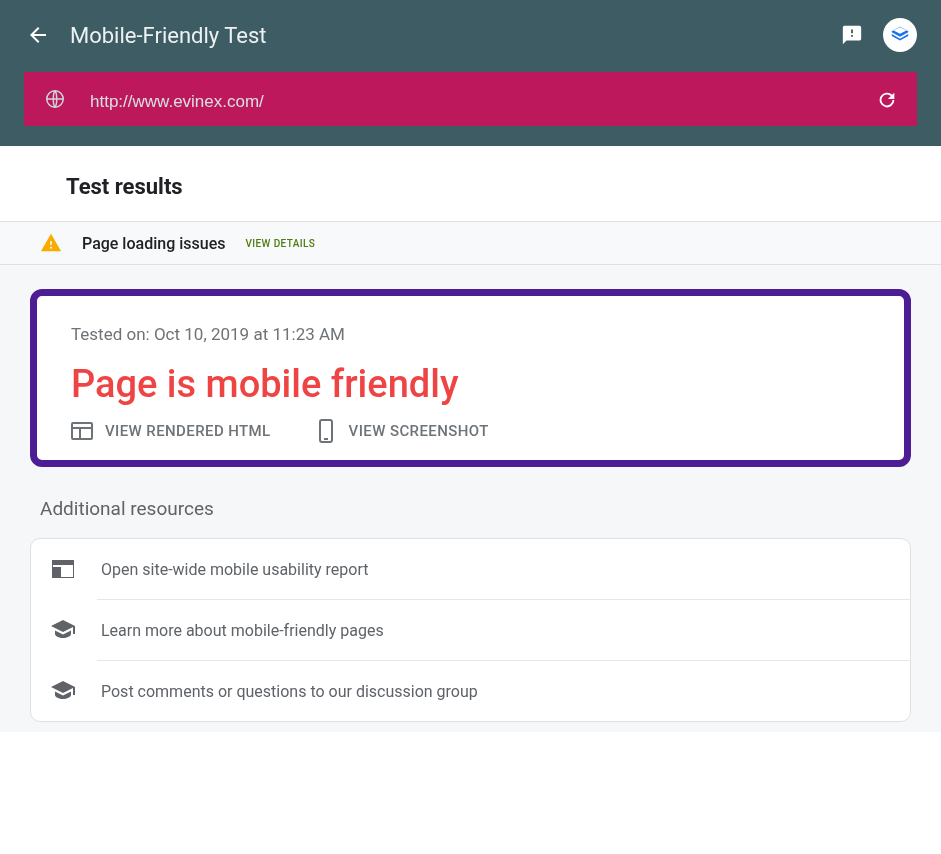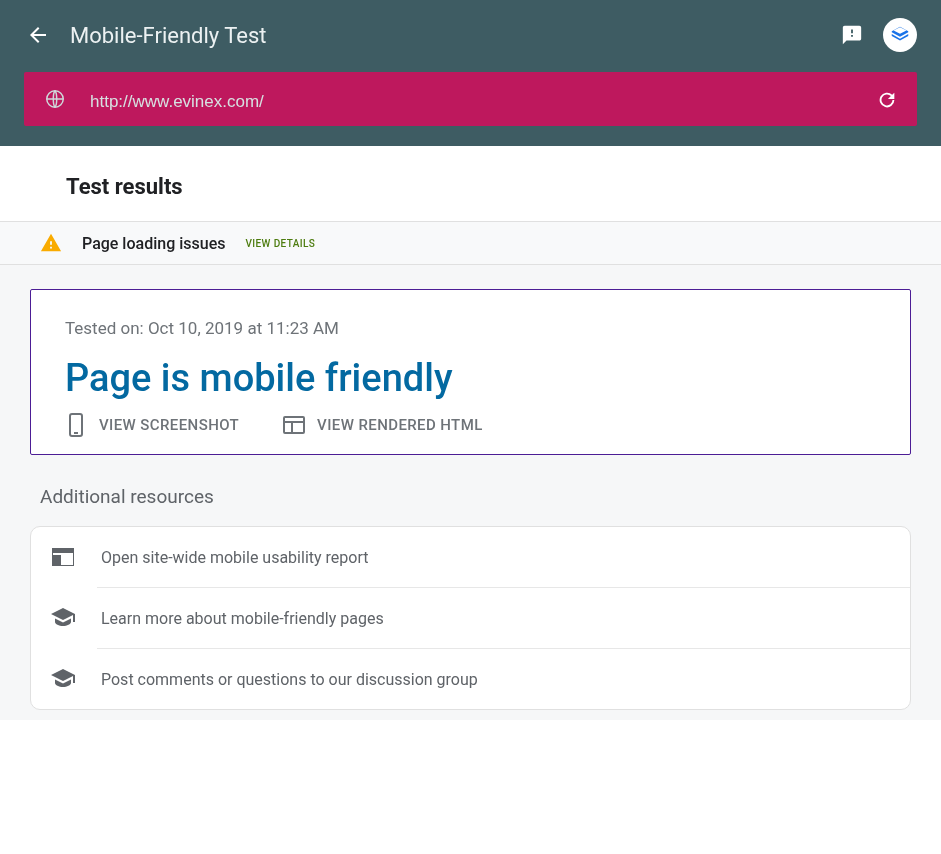--- a/index.html
+++ b/index.html
@@ -106,31 +106,31 @@
     letter-spacing: 0.4px;
     cursor:pointer;
   }
 
   .result-body {
     background: #f6f7f8;
     padding: 24px 30px 10px 30px;
   }
   .result-card {
     background: #ffffff;
-    border: 1px solid #4c1d95;
-    border-radius: 2px;
+    border: 7px solid #4c1d95;
+    border-radius: 12px;
     padding: 28px 43px 18px 34px;
   }
   .tested-on {
     color: #6e7378;
     font-size: 17px;
     margin-bottom: 18px;
   }
   .verdict {
-    color: #0369a1;
+    color: #ef4444;
     font-size: 38px;
     font-weight: 500;
     margin-bottom: 14px;
   }
   .verdict-sub {
     color: #3c4043;
     font-size: 17px;
     margin-bottom: 40px;
   }
   .card-actions {
@@ -239,39 +239,39 @@
   <div class="issues-text">Page loading issues</div>
   <div class="view-details">VIEW DETAILS</div>
 </div>
 
 <div class="result-body">
 
   <div class="result-card">
     <div class="tested-on">Tested on: Oct 10, 2019 at 11:23 AM</div>
     <div class="verdict">Page is mobile friendly</div>
     <div class="card-actions">
-      <div class="card-action">
-        <span class="ic">
-          <svg width="16" height="24" viewBox="0 0 14 24" fill="none" stroke="#6e7378" stroke-width="2">
-              <rect x="1" y="1" width="12" height="22" rx="2"></rect>
-              <line x1="5" y1="20" x2="9" y2="20"></line>
-            </svg>
-        </span>
-        <span>VIEW SCREENSHOT</span>
-      </div>
       <div class="card-action">
         <span class="ic">
           <svg width="22" height="18" viewBox="0 0 22 18" fill="none" stroke="#6e7378" stroke-width="2">
               <rect x="1" y="1" width="20" height="16" rx="1"></rect>
               <line x1="1" y1="6" x2="21" y2="6"></line>
               <line x1="9" y1="6" x2="9" y2="17"></line>
             </svg>
         </span>
         <span>VIEW RENDERED HTML</span>
       </div>
+      <div class="card-action">
+        <span class="ic">
+          <svg width="16" height="24" viewBox="0 0 14 24" fill="none" stroke="#6e7378" stroke-width="2">
+              <rect x="1" y="1" width="12" height="22" rx="2"></rect>
+              <line x1="5" y1="20" x2="9" y2="20"></line>
+            </svg>
+        </span>
+        <span>VIEW SCREENSHOT</span>
+      </div>
     </div>
   </div>
 
   <div class="additional-heading">Additional resources</div>
 
   <div class="resource-list">
     <div class="resource-row">
       <div class="resource-icon">
         <svg width="22" height="18" viewBox="0 0 22 18" fill="#5f6368">
             <rect x="0" y="0" width="22" height="18" rx="1" fill="none" stroke="#5f6368" stroke-width="2"></rect>

